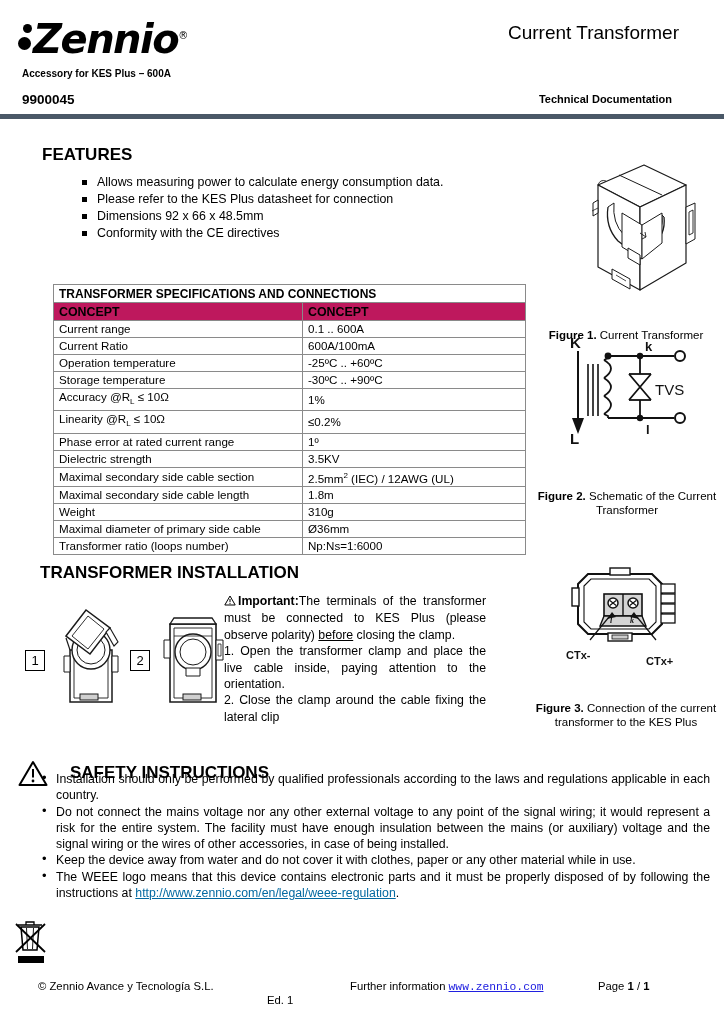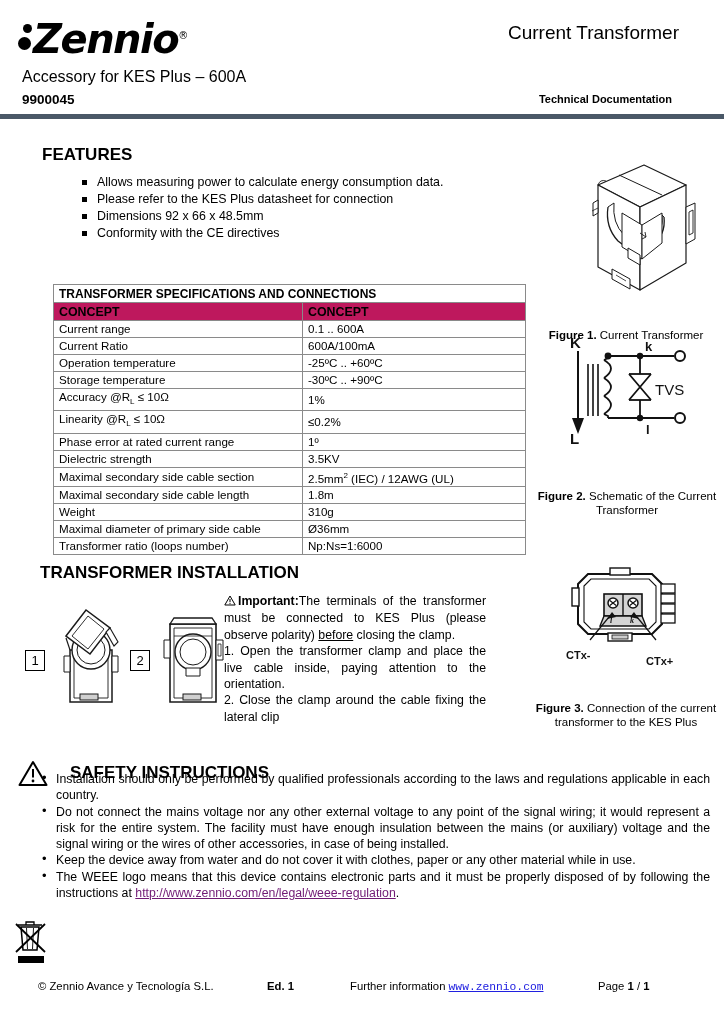--- a/index.html
+++ b/index.html
@@ -36,21 +36,21 @@
     margin-left:-1px;
   }
   .logo-reg { font-size:10px; vertical-align:super; font-style:normal; font-weight:normal; }
 
   .hdr-title {
     position:absolute; right:45px; top:22px;
     font-size:19px; font-weight:normal;
   }
   .hdr-sub1 {
     position:absolute; left:22px; top:68px;
-    font-size:16px; font-weight:normal;text-align:right;
+    font-size:10px; font-weight:bold;text-align:right;
   }
   .hdr-sub2 {
     position:absolute; left:22px; top:92px;
     font-size:13.5px; font-weight:bold;
   }
   .hdr-techdoc {
     position:absolute; right:52px; top:93px;
     font-size:11px; font-weight:bold;
   }
   .hdr-bar {
@@ -145,31 +145,31 @@
     margin:0; padding:0; list-style:none;
   }
   .safety-list li {
     position:relative; padding-left:18px;
     font-size:12.3px; line-height:16.3px;
     text-align:justify; margin-bottom:0px;
   }
   .safety-list li::before {
     content:"\2022"; position:absolute; left:4px; top:-1px; font-size:13px;
   }
-  .safety-list a { color:#701a75; text-decoration:underline; }
+  .safety-list a { color:#0369a1; text-decoration:underline; }
 
   #weee-icon { position:absolute; left:14px; top:918px; }
 
   
   .footer {
     position:absolute; left:0; top:978px; width:724px; height:22px;
     font-size:11.3px;
   }
   .footer .f-copy { position:absolute; left:38px; top:2px; }
-  .footer .f-ed   { position:absolute; left:267px; top:2px;font-weight:bold; }
+  .footer .f-ed   { position:absolute; left:267px; top:16px; }
   .footer .f-info { position:absolute; left:350px; top:2px; }
   .footer .f-info a { color:#2020e0; text-decoration:underline;font-family:Liberation Mono, monospace; }
   .footer .f-page { position:absolute; left:598px; top:2px; }
   .footer .f-page b { font-weight:bold; }
 </style>
 </head>
 <body>
 
 <div class="header">
 

